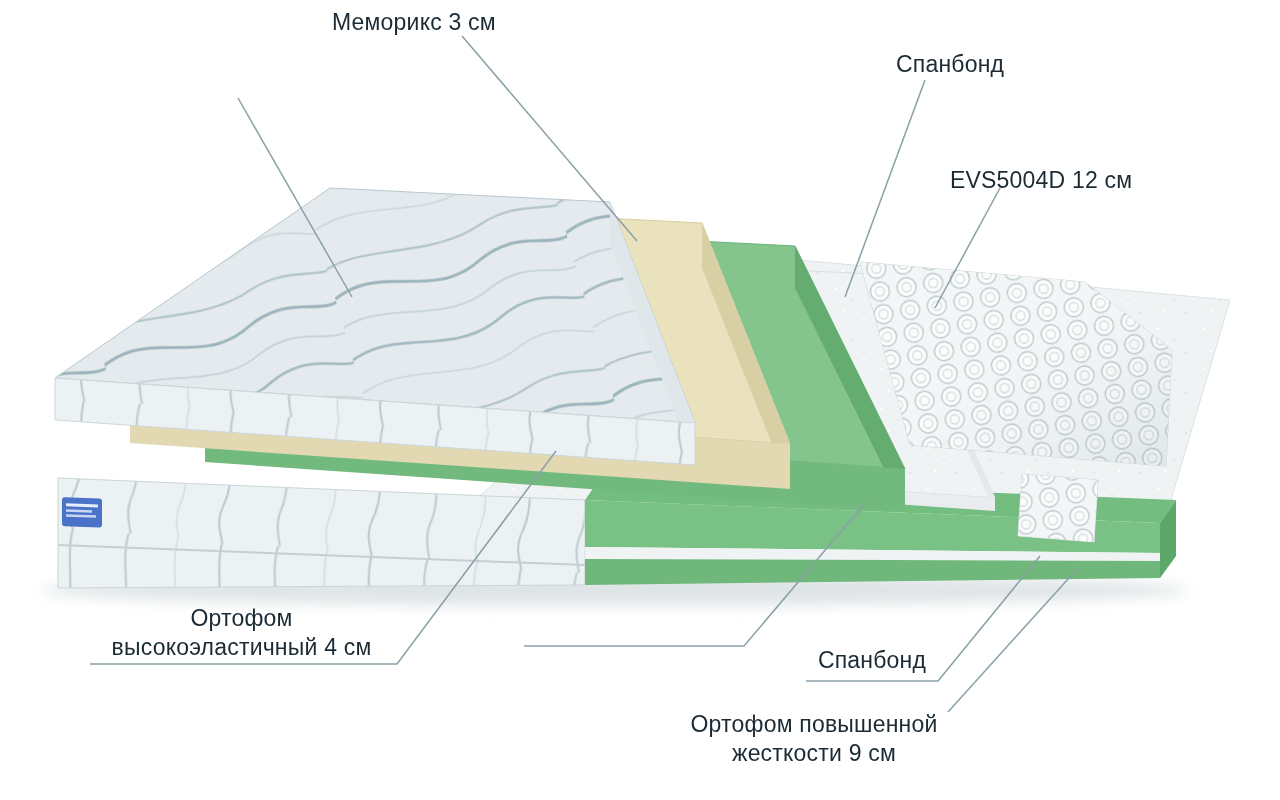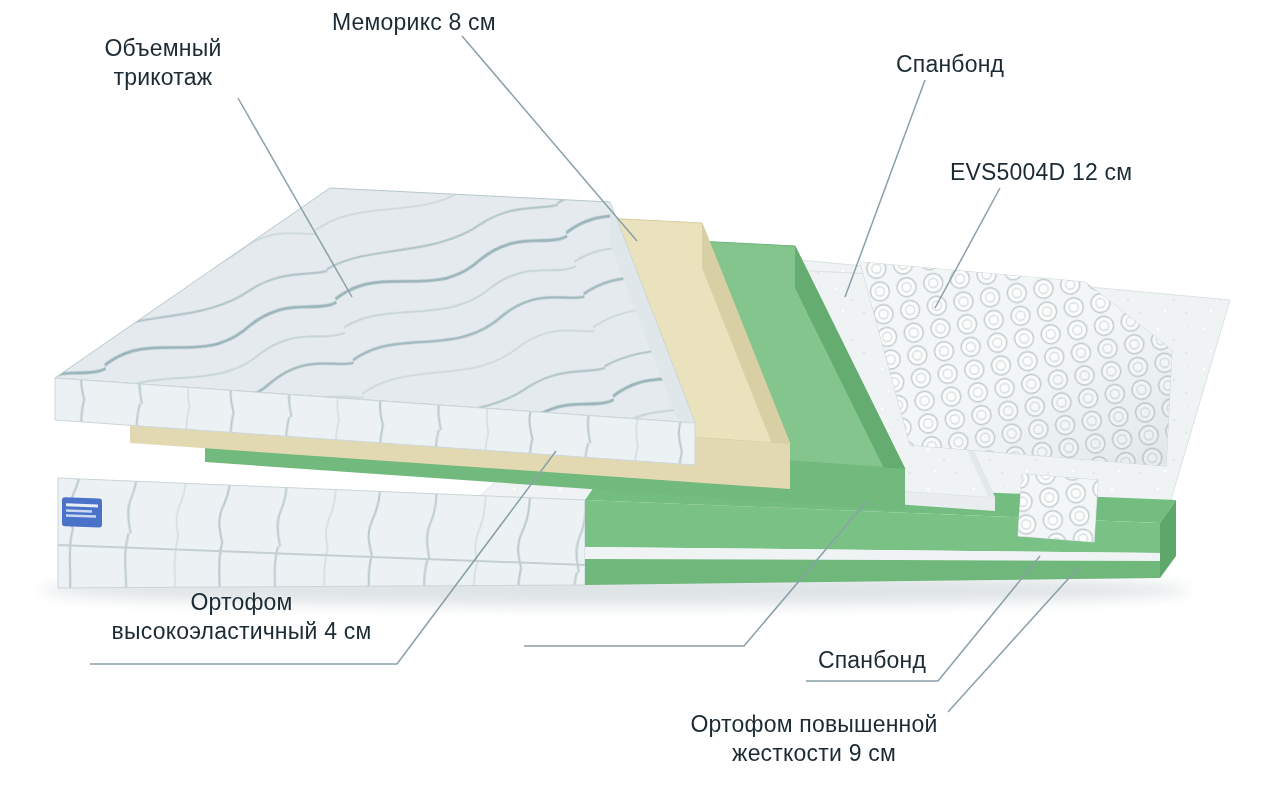--- a/index.html
+++ b/index.html
@@ -124,30 +124,28 @@
       <polyline points="462,36 637,241"></polyline>
       <polyline points="925,80 845,297"></polyline>
       <polyline points="1000,188 935,308"></polyline>
       <polyline points="90,664 397,664 556,451"></polyline>
       <polyline points="524,646 744,646 866,502"></polyline>
       <polyline points="806,681 938,681 1040,556"></polyline>
       <polyline points="948,712 1078,568"></polyline>
     </g>
   </svg>
 
-  <div class="label" style="left:88px;top:34px;width:150px;">Объемный
-трикотаж</div>
 
-  <div class="label left" style="left:332px;top:8px;">Меморикс 8 см</div>
+  <div class="label left" style="left:332px;top:8px;">Меморикс 3 см</div>
 
   <div class="label left" style="left:896px;top:50px;">Спанбонд</div>
 
-  <div class="label left" style="left:950px;top:158px;">EVS5004D 12 см</div>
+  <div class="label left" style="left:950px;top:166px;">EVS5004D 12 см</div>
 
-  <div class="label" style="left:84px;top:588px;width:315px;">Ортофом
+  <div class="label" style="left:84px;top:604px;width:315px;">Ортофом
 высокоэластичный 4 см</div>
 
 
   <div class="label" style="left:804px;top:646px;width:136px;">Спанбонд</div>
 
   <div class="label" style="left:666px;top:710px;width:296px;">Ортофом повышенной
 жесткости 9 см</div>
 
 </div>
 

